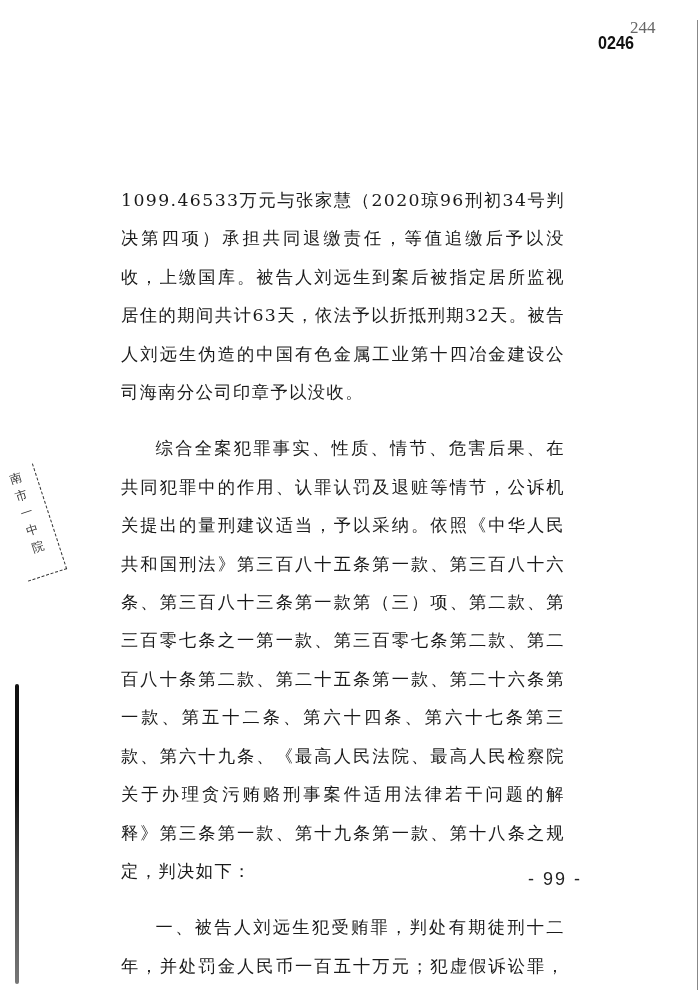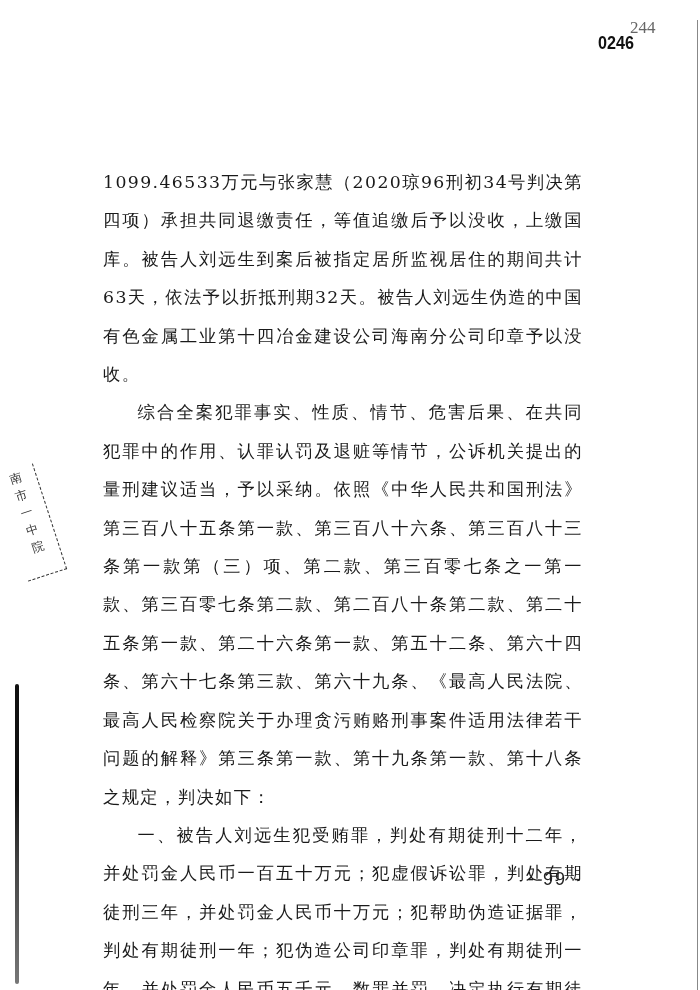--- a/index.html
+++ b/index.html
@@ -29,21 +29,21 @@
   .seal {
     position: absolute; left: 10px; top: 455px; width: 40px; height: 110px;
     border-right: 1.5px dashed #333; border-bottom: 1.5px dashed #333; transform: rotate(-18deg);
     font-size: 12px; color: #333; line-height: 18px; text-align: center;
   }
   .seal span { display: block; }
   .text-block {
     position: absolute; left: 103px; top: 151px; width: 480px;
     font-size: 17.3px; line-height: 38.4px; letter-spacing: 1.4px;
   }
-  .text-block p { margin: 0; text-align: justify; text-align-last: left; }
+  .text-block p { margin: 18px; text-align: justify; text-align-last: left; }
   .indent { text-indent: 2em; }
   .page-number {
     position: absolute; left: 528px; top: 857px; font-family: "Liberation Sans", "DejaVu Sans", sans-serif;
     font-size: 18px; color: #222; letter-spacing: 2px;
   }
 </style>
 </head>
 <body>
 
 <div class="page">

